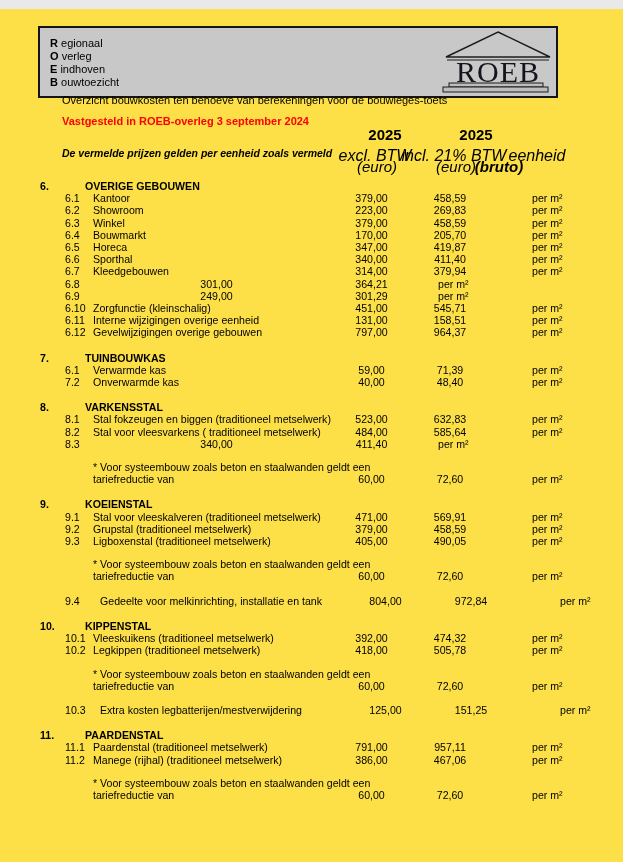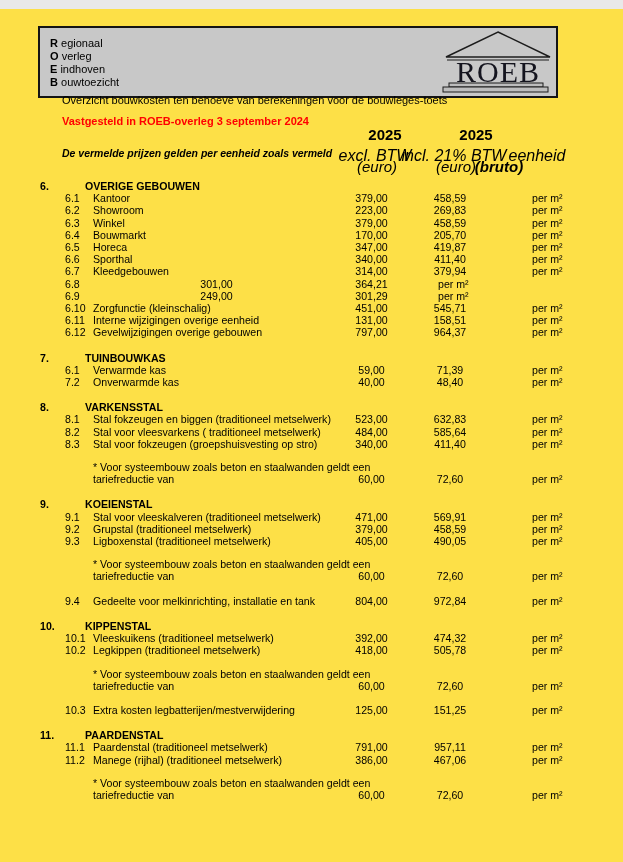--- a/index.html
+++ b/index.html
@@ -33,21 +33,21 @@
   .tbl{position:absolute;left:40px;top:171px;width:560px;font-size:10.6px;line-height:12.2px;}
   .section{margin-top:13px;}
   .section:first-child{margin-top:0;}
   .sec-head{display:flex;font-weight:bold;}
   .sec-num{width:45px;flex:0 0 45px;}
   .item{display:grid;grid-template-columns:28px 247px 63px 94px 88px;margin-left:25px;}
   .item .val{text-align:center;}
   .item .unit{padding-left:35px;white-space:nowrap;}
   .note{margin-top:11px;}
   .note .line1{margin-left:53px;white-space:nowrap;}
-  .after-note{margin-top:12px;}
+  .after-note{margin-top:12px;gap:7px;}
 </style>
 </head>
 <body>
 
 <div class="page">
 
   <div class="header-box">
     <div class="acronym">
       <div><b>R</b> <span>egionaal</span></div>
       <div><b>O</b> <span>verleg</span></div>
@@ -199,21 +199,20 @@
         </div>
         <div class="item">
           <span>8.2</span>
           <span>Stal voor vleesvarkens ( traditioneel metselwerk)</span>
           <span class="val">484,00</span>
           <span class="val">585,64</span>
           <span class="unit">per m²</span>
         </div>
         <div class="item">
           <span>8.3</span>
-          <span>Stal voor fokzeugen (groepshuisvesting op stro)</span>
           <span class="val">340,00</span>
           <span class="val">411,40</span>
           <span class="unit">per m²</span>
         </div>
         <div class="note">
           <div class="line1">* Voor systeembouw zoals beton en staalwanden geldt een</div>
           <div class="item">
             <span></span>
             <span>tariefreductie van</span>
             <span class="val">60,00</span>

